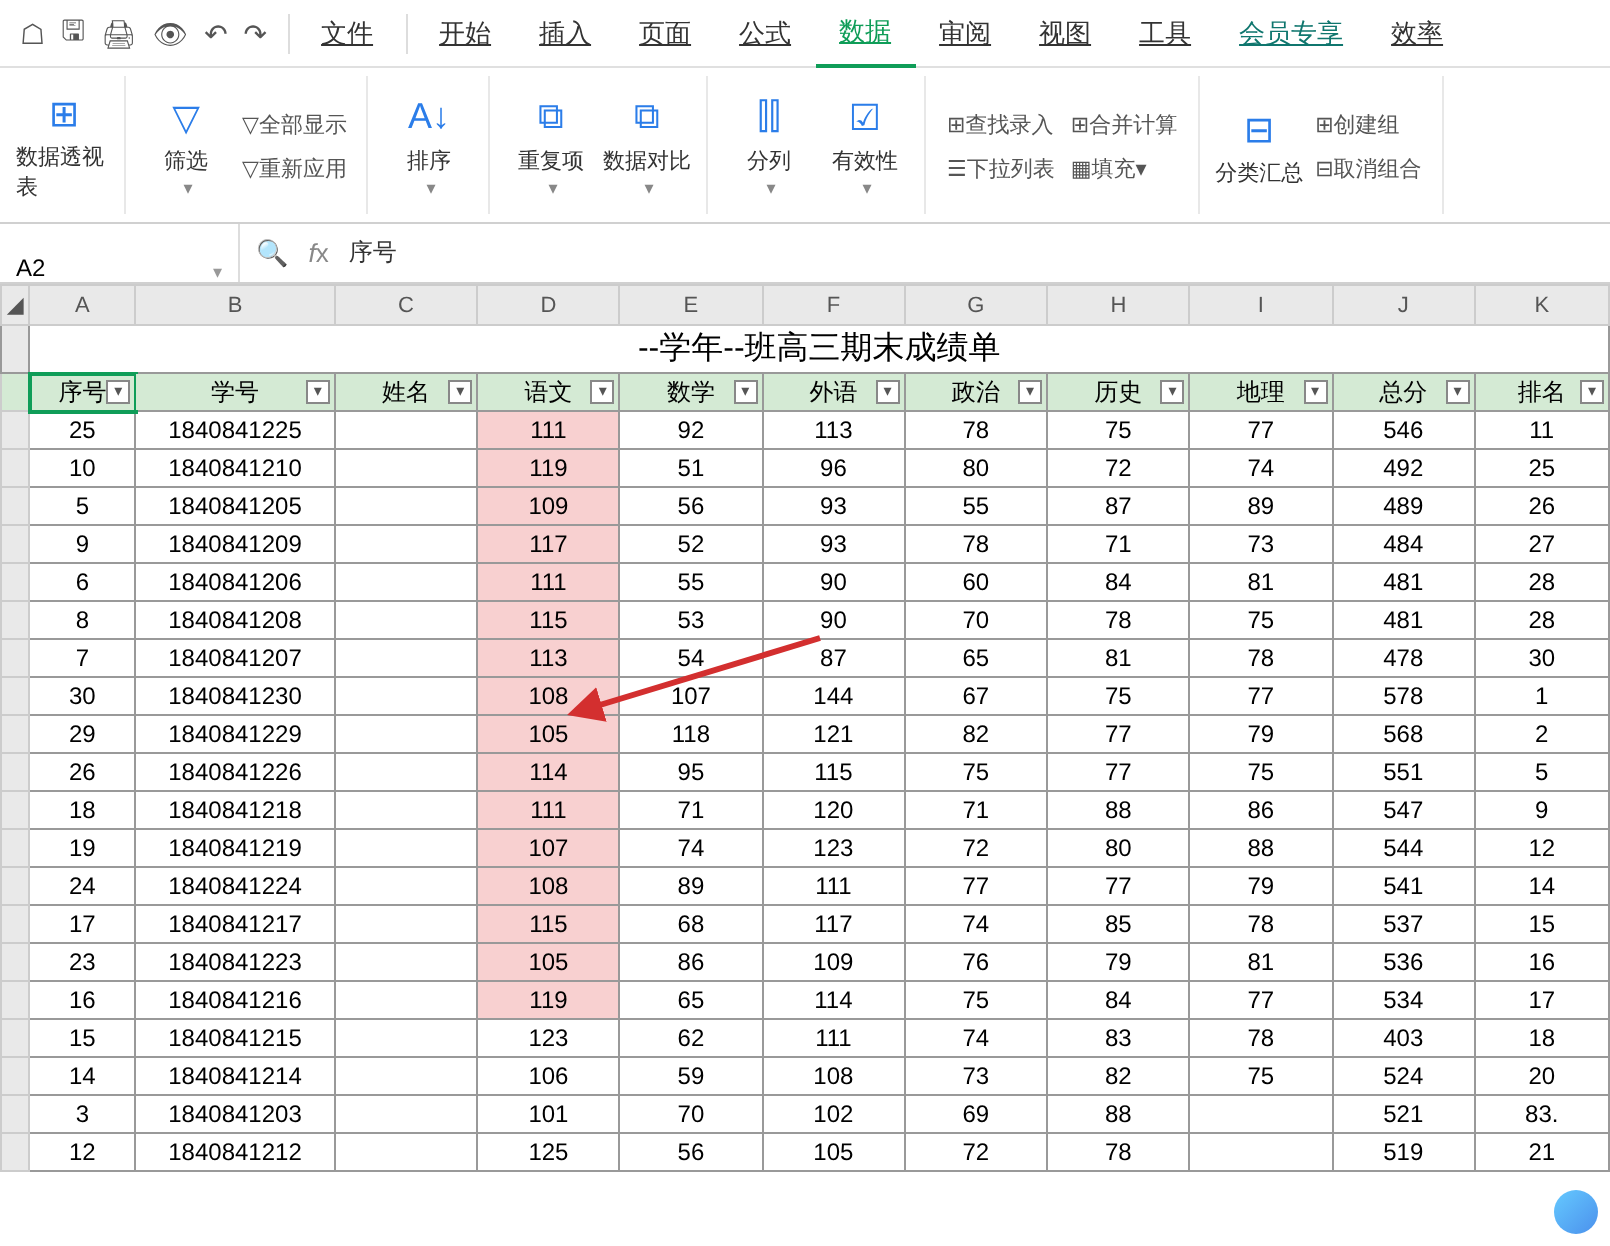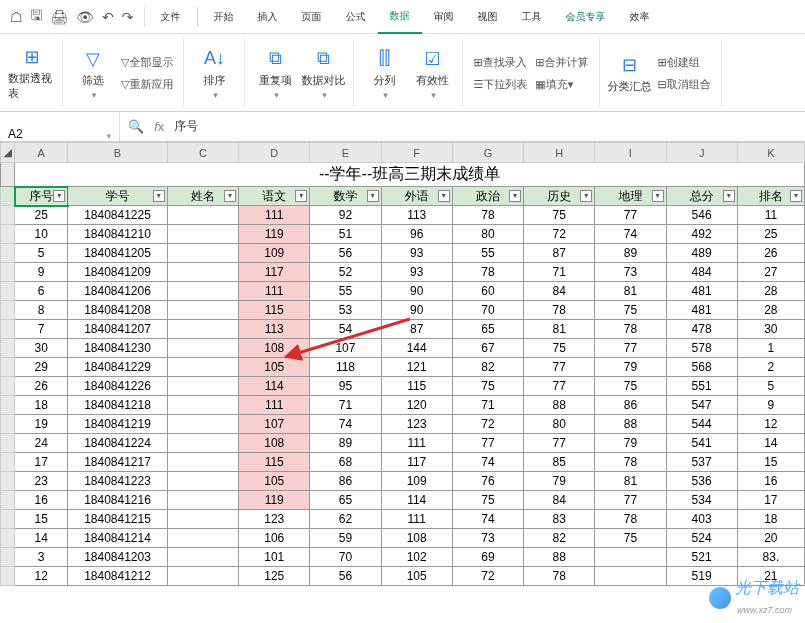--- a/index.html
+++ b/index.html
@@ -1,20 +1,20 @@
 <!DOCTYPE html>
 <html><head>
 <meta charset="utf-8">
 <style>
 * { margin: 0; padding: 0; box-sizing: border-box; font-family: "Microsoft YaHei", sans-serif; }
 body { background: #f5f5f5; width: 805px; height: 623px; overflow: hidden; position: relative; }
 
 
 .menubar { background: #fff; height: 34px; display: flex; align-items: center; padding: 0 4px; border-bottom: 1px solid #e0e0e0; }
-.menu-item { padding: 0 12px; font-size: 10px; color: #333; height: 34px; display: flex; align-items: center; cursor: pointer; }
+.menu-item { padding: 0 12px; font-size: 13px; color: #333; height: 34px; display: flex; align-items: center; cursor: pointer; text-decoration: underline; }
 .menu-item.active { color: #0f9d58; border-bottom: 2px solid #0f9d58; }
 .menu-item.orange { color: #0f766e; }
 .menu-sep { width: 1px; height: 20px; background: #ddd; margin: 0 4px; }
 
 
 .qat { display: flex; align-items: center; gap: 8px; padding: 0 6px; }
 .qat span { color: #555; font-size: 14px; }
 
 
 .ribbon { background: #fff; height: 78px; display: flex; align-items: center; padding: 4px 2px; border-bottom: 1px solid #d0d0d0; overflow: hidden; }
@@ -505,17 +505,13 @@
         <path d="M0,0 L6,3 L0,6 Z" fill="#d32f2f"></path>
           </marker>
         </defs>
       <line x1="120" y1="5" x2="5" y2="40" stroke="#d32f2f" stroke-width="3" marker-end="url(#ah)"></line>
     </svg>
   </div>
 </div>
 
 <div class="watermark">
   <div class="globe"></div>
-  <div>
-    <span>光下载站</span><br>
-    <span class="sub">www.xz7.com</span>
-  </div>
 </div>
 
 </body></html>

